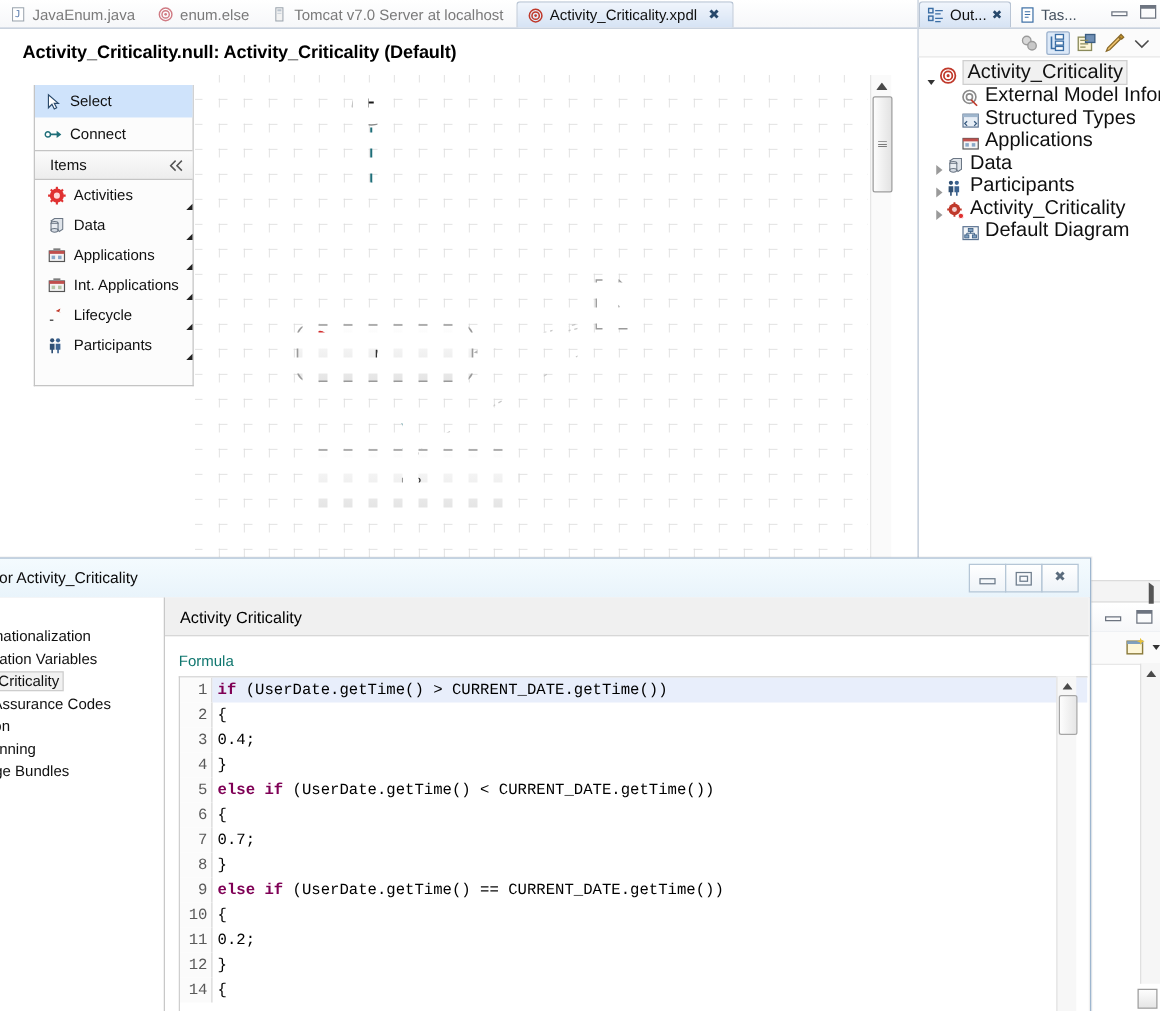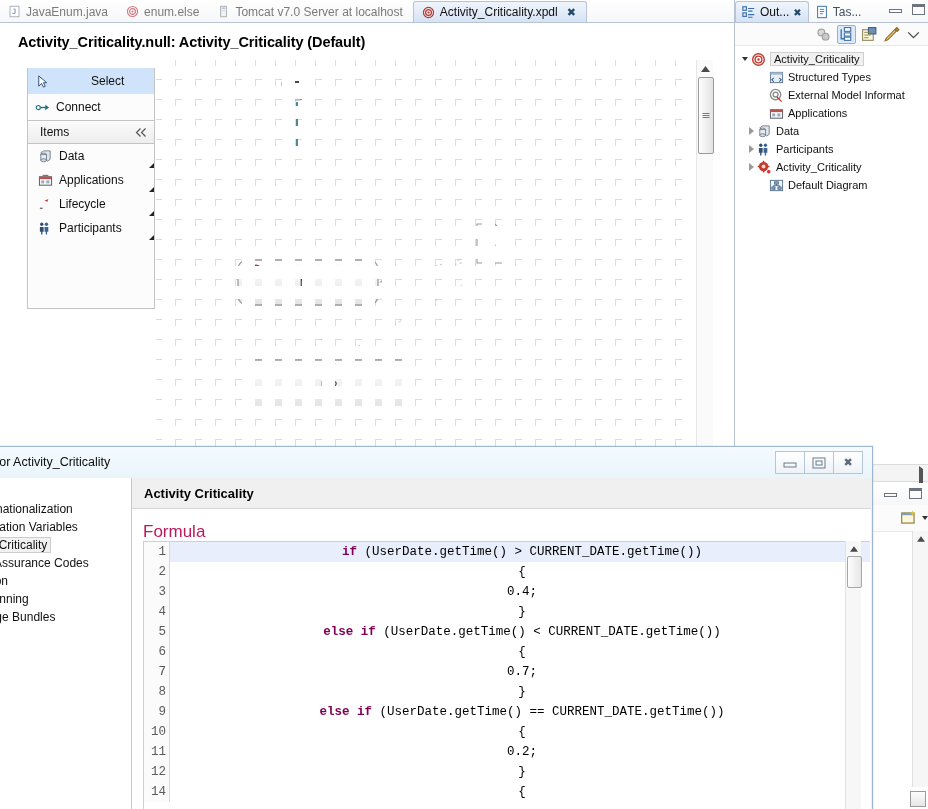--- a/index.html
+++ b/index.html
@@ -77,21 +77,21 @@
   
   #palette{
     position:absolute;left:27px;top:68px;width:126px;height:240px;
     background:#fcfcfc;border:1px solid #c4c4c4;border-top:none;
   }
   .pal-tool{
     height:26px;display:flex;align-items:center;gap:6px;padding-left:7px;
     font-size:12px;color:#101010;position:relative;
   }
   .pal-tool.sel{background:#cfe3fb;}
-  .pal-tool.sel .plabel{background:#cfe3fb;margin-left:35px;}
+  .pal-tool.sel .plabel{background:#cfe3fb;}
   .pal-group{
     height:22px;display:flex;align-items:center;justify-content:space-between;
     padding:0 6px 0 12px;font-size:12px;color:#101010;
     background:linear-gradient(#fbfbfb,#ededed);
     border-top:1px solid #c4c4c4;border-bottom:1px solid #c4c4c4;
   }
   .pal-item{
     height:24px;display:flex;align-items:center;gap:6px;padding-left:10px;
     font-size:12px;color:#101010;position:relative;
   }
@@ -133,21 +133,21 @@
   .otab.active{background:linear-gradient(#f0f5fc,#d6e3f4);border:1px solid #b8c4d4;border-bottom:none;border-radius:3px 3px 0 0;box-sizing:border-box;color:#101010;}
   .otab.inactive{color:#44505e;}
   #outline-winbtns{position:absolute;right:3px;top:4px;display:flex;gap:10px;}
   #outline-toolbar{
     height:22px;display:flex;align-items:center;justify-content:flex-end;gap:5px;
     padding-right:6px;background:#fbfbfb;border-bottom:1px solid #e8e8e8;
   }
   .tbi{width:17px;height:17px;display:block;}
   .tbi.pressed{border:1px solid #9ab0cc;background:#dce9f8;border-radius:2px;}
   #tree{padding-top:4px;}
-  .trow{height:18px;display:flex;align-items:center;font-size:11px;color:#101010;white-space:nowrap;}
+  .trow{height:18px;display:flex;align-items:flex-end;font-size:16px;color:#101010;white-space:nowrap;}
   .trow .tw{width:12px;flex:none;display:flex;align-items:center;justify-content:center;}
   .trow .ticon{width:15px;height:15px;flex:none;margin-right:4px;}
   .trow.root .lbl{background:#f1f1f1;border:1px solid #cfcfcf;padding:0 3px;}
 
   
   #right-strip{
     position:absolute;right:0;top:455px;width:193px;bottom:0;
     background:#ffffff;overflow:hidden;
   }
   #rs-hscroll{
@@ -193,31 +193,31 @@
   #dlg-sidebar{
     position:absolute;left:1px;top:0;width:155px;bottom:0;background:#ffffff;
     border-right:1px solid #c8c8c8;padding-top:4px;
   }
   .sbitem{height:18px;display:flex;align-items:center;padding-left:6px;font-size:12px;color:#101010;white-space:nowrap;}
   .sbitem.sel .sbl{background:#f1f1f1;border:1px solid #cdcdcd;padding:0 3px;}
   #dlg-main{
     position:absolute;left:157px;top:0;right:1px;bottom:0;background:#ffffff;
   }
   #dlg-main-head{height:30px;display:flex;align-items:center;padding-left:12px;
-    font-size:13px;font-weight:bold;color:#000;background:#f0f0f0;border-bottom:1px solid #d7d7d7;}
-  #formula-label{padding:13px 0 5px 11px;font-size:17px;color:#be185d;}
+    font-size:13px;font-weight:normal;color:#000;background:#f0f0f0;border-bottom:1px solid #d7d7d7;}
+  #formula-label{padding:13px 0 5px 11px;font-size:12px;color:#0f766e;}
   #code-area{
     position:absolute;left:11px;top:63px;right:1px;bottom:0;
     background:#ffffff;border-top:1px solid #cfcfcf;border-left:1px solid #cfcfcf;
     overflow:hidden;
   }
   .cl{height:20px;line-height:20px;display:flex;font-family:"Liberation Mono", monospace;font-size:12.5px;white-space:pre;}
   .cl.hl .ctext{background:#e8eefb;}
   .cl .gut{width:26px;flex:none;text-align:right;padding-right:3px;color:#5a5a5a;background:#fbfbfb;border-right:1px solid #d8d8d8;box-sizing:border-box;}
-  .cl .ctext{padding-left:4px;color:#000;flex:1;text-align:center;}
+  .cl .ctext{padding-left:4px;color:#000;flex:1;}
   .kw{color:#7f0055;font-weight:bold;}
   #code-vscroll{position:absolute;right:10px;top:63px;width:15px;bottom:0;background:#f7f7f7;border-left:1px solid #e2e2e2;}
   #code-vscroll .arrow{position:absolute;top:2px;left:0;width:15px;height:12px;display:flex;align-items:center;justify-content:center;}
   #code-vscroll .thumb{position:absolute;top:15px;left:1px;width:13px;height:30px;background:linear-gradient(to right,#fdfdfd,#e6e6e6);border:1px solid #a6a6a6;border-radius:2px;}
   .tri-right{width:0;height:0;border-left:4px solid #555;border-top:3px solid transparent;border-bottom:3px solid transparent;}
   .tri-down{width:0;height:0;border-top:4px solid #333;border-left:3px solid transparent;border-right:3px solid transparent;}
   .tri-hollow{width:0;height:0;border-left:5px solid transparent;border-top:4px solid transparent;border-bottom:4px solid transparent;
     border-left-color:#9a9a9a;}
 </style>
 </head>
@@ -354,37 +354,59 @@
   <div class="pal-group">
     <span>Items</span>
     <svg width="13" height="11" viewBox="0 0 13 11">
       <path d="M5.5 1.5 L1.5 5.5 L5.5 9.5" fill="none" stroke="#555" stroke-width="1.2"></path>
       <path d="M10.5 1.5 L6.5 5.5 L10.5 9.5" fill="none" stroke="#555" stroke-width="1.2"></path>
     </svg>
   </div>
 
   <div class="pal-item">
     <svg class="pic" viewBox="0 0 16 16">
+      <circle cx="8" cy="8" r="6" fill="#e03131"></circle>
+      <circle cx="8" cy="8" r="2.6" fill="#ffd9d9"></circle>
+      <g stroke="#e03131" stroke-width="1.8">
+        <path d="M8 0.5 v2 M8 13.5 v2 M0.5 8 h2 M13.5 8 h2 M2.8 2.8 l1.4 1.4 M11.8 11.8 l1.4 1.4 M13.2 2.8 l-1.4 1.4 M4.2 11.8 l-1.4 1.4"></path>
+      </g>
+    </svg>
+    <span>Activities</span>
+    <div class="corner"></div>
+  </div>
+  <div class="pal-item">
+    <svg class="pic" viewBox="0 0 16 16">
       <path d="M3 4 l3 -2 l7 0 l0 9 l-3 2 z" fill="#dfe4ea" stroke="#6b7684" stroke-width=".9"></path>
       <ellipse cx="6" cy="6" rx="3" ry="1.6" fill="#f2f4f7" stroke="#6b7684" stroke-width=".9"></ellipse>
       <rect x="3" y="6" width="6" height="6" fill="#e8ecf1" stroke="#6b7684" stroke-width=".9"></rect>
       <ellipse cx="6" cy="12" rx="3" ry="1.6" fill="#d5dbe3" stroke="#6b7684" stroke-width=".9"></ellipse>
     </svg>
     <span>Data</span>
     <div class="corner"></div>
   </div>
   <div class="pal-item">
     <svg class="pic" viewBox="0 0 16 16">
       <rect x="1.5" y="4" width="13" height="9" fill="#f5f5f5" stroke="#555"></rect>
       <rect x="1.5" y="4" width="13" height="2.5" fill="#c0504d"></rect>
       <rect x="3.5" y="8" width="3" height="3" fill="#8aa9c8"></rect>
       <rect x="9" y="8" width="3" height="3" fill="#8aa9c8"></rect>
       <path d="M5 2.5 h6" stroke="#555" stroke-width="1"></path>
     </svg>
     <span>Applications</span>
+    <div class="corner"></div>
+  </div>
+  <div class="pal-item">
+    <svg class="pic" viewBox="0 0 16 16">
+      <rect x="1.5" y="4" width="13" height="9" fill="#f5f5f5" stroke="#555"></rect>
+      <rect x="1.5" y="4" width="13" height="2.5" fill="#c0504d"></rect>
+      <rect x="3.5" y="8" width="3" height="3" fill="#b5c7a8"></rect>
+      <rect x="9" y="8" width="3" height="3" fill="#b5c7a8"></rect>
+      <path d="M5 2.5 h6" stroke="#555" stroke-width="1"></path>
+    </svg>
+    <span>Int. Applications</span>
     <div class="corner"></div>
   </div>
   <div class="pal-item">
     <svg class="pic" viewBox="0 0 16 16">
       <path d="M2 12 h3" stroke="#555" stroke-width="1.2"></path>
       <path d="M7 4 l4 -2 l-1 3 l2 .8 z" fill="#c0392b"></path>
     </svg>
     <span>Lifecycle</span>
     <div class="corner"></div>
   </div>
@@ -458,35 +480,35 @@
         <circle cx="8" cy="8" r="6.2" fill="none" stroke="#c0392b" stroke-width="1.5"></circle>
         <circle cx="8" cy="8" r="3.6" fill="none" stroke="#c0392b" stroke-width="1.5"></circle>
         <circle cx="8" cy="8" r="1.3" fill="#c0392b"></circle>
       </svg>
       <span class="lbl">Activity_Criticality</span>
     </div>
 
     <div class="trow" style="padding-left:22px">
       <span class="tw"></span>
       <svg class="ticon" viewBox="0 0 16 16">
+        <circle cx="7" cy="7" r="5.5" fill="none" stroke="#8a8a8a" stroke-width="1.4"></circle>
+        <circle cx="7" cy="7" r="2.6" fill="none" stroke="#8a8a8a" stroke-width="1.4"></circle>
+        <path d="M9 9 l5 5 l-1 1 l-5 -5 z" fill="#c0392b"></path>
+      </svg>
+      <span>External Model Informat</span>
+    </div>
+
+    <div class="trow" style="padding-left:22px">
+      <span class="tw"></span>
+      <svg class="ticon" viewBox="0 0 16 16">
         <rect x="1.5" y="2.5" width="13" height="11" fill="#e7eef6" stroke="#5a7290"></rect>
         <rect x="1.5" y="2.5" width="13" height="2.5" fill="#9fb6cd"></rect>
         <path d="M5 8.5 l-2 2 l2 2 M11 8.5 l2 2 l-2 2" fill="none" stroke="#3b5d82" stroke-width="1.1"></path>
       </svg>
       <span>Structured Types</span>
-    </div>
-
-    <div class="trow" style="padding-left:22px">
-      <span class="tw"></span>
-      <svg class="ticon" viewBox="0 0 16 16">
-        <circle cx="7" cy="7" r="5.5" fill="none" stroke="#8a8a8a" stroke-width="1.4"></circle>
-        <circle cx="7" cy="7" r="2.6" fill="none" stroke="#8a8a8a" stroke-width="1.4"></circle>
-        <path d="M9 9 l5 5 l-1 1 l-5 -5 z" fill="#c0392b"></path>
-      </svg>
-      <span>External Model Informat</span>
     </div>
 
     <div class="trow" style="padding-left:22px">
       <span class="tw"></span>
       <svg class="ticon" viewBox="0 0 16 16">
         <rect x="1.5" y="4" width="13" height="9" fill="#f5f5f5" stroke="#555"></rect>
         <rect x="1.5" y="4" width="13" height="2.5" fill="#c0504d"></rect>
         <rect x="3.5" y="8" width="3" height="3" fill="#8aa9c8"></rect>
         <rect x="9" y="8" width="3" height="3" fill="#8aa9c8"></rect>
       </svg>

